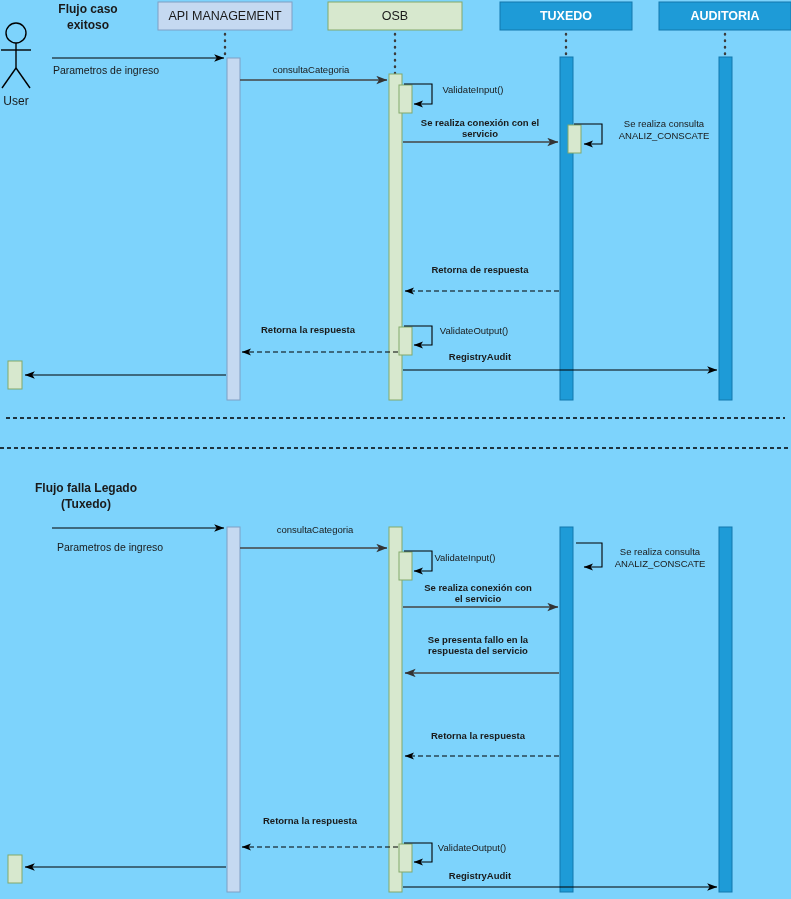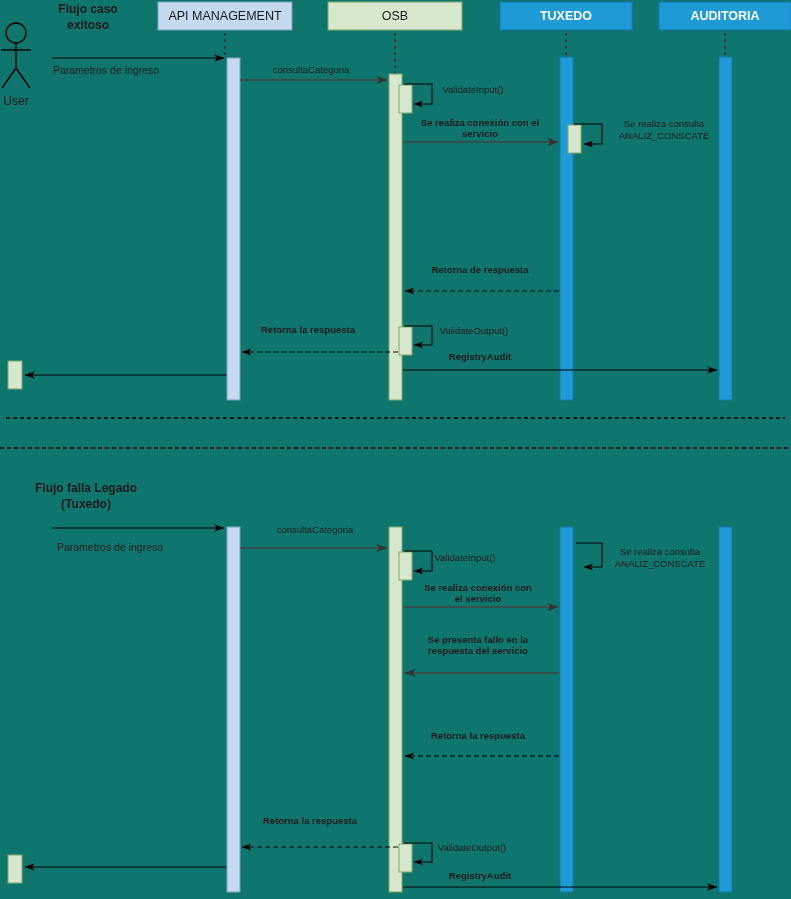--- a/index.html
+++ b/index.html
@@ -8,21 +8,21 @@
     background: #ffffff;
   }
   body {
     font-family: "Liberation Sans", sans-serif;
     -webkit-font-smoothing: antialiased;
   }
   #canvas {
     position: relative;
     width: 791px;
     height: 899px;
-    background: #0f766e;
+    background: #7dd3fc;
     overflow: hidden;
   }
   svg.diagram {
     position: absolute;
     top: 0;
     left: 0;
     width: 791px;
     height: 899px;
   }
   .hdr-box {

